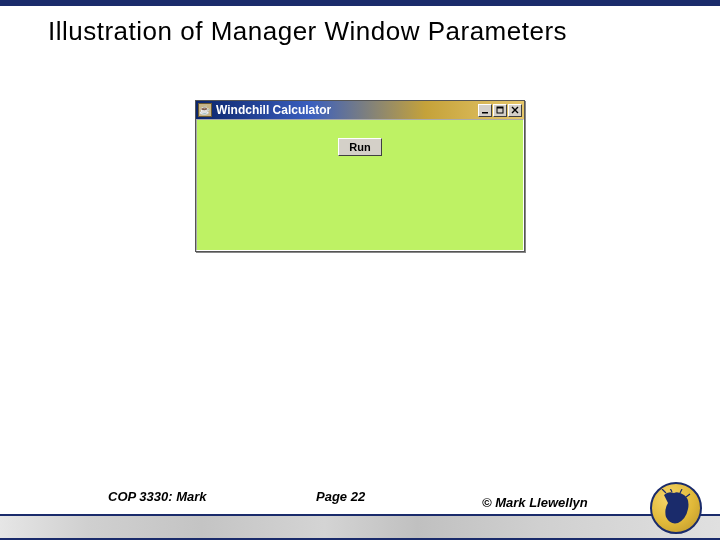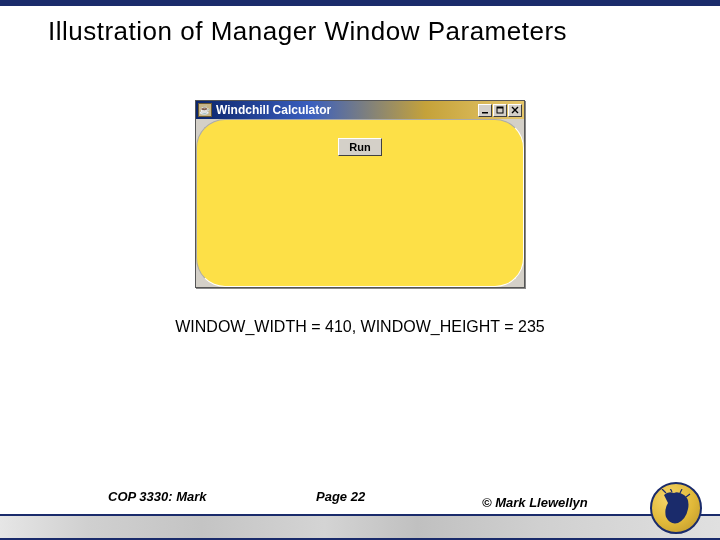--- a/index.html
+++ b/index.html
@@ -75,32 +75,31 @@
     background: #d4d0c8;
     border: 1px solid #404040;
     border-top-color: #fff;
     border-left-color: #fff;
     display: flex;
     align-items: center;
     justify-content: center;
   }
   .win-btn svg { display: block; }
   .client-area {
-    height: 168px;
-    background: #fde047;
+    height: 132px;
+    background: #bef264;
     border-top: 1px solid #aaa;
     border-left: 1px solid #aaa;
     border-right: 1px solid #fff;
     border-bottom: 1px solid #fff;
     position: relative;
     display: flex;
     align-items: flex-start;
     justify-content: center;
     padding-top: 18px;
-    border-radius: 29px;
   }
   .run-btn {
     padding: 2px 10px;
     background: #d4d0c8;
     border: 1px solid #404040;
     border-top-color: #fff;
     border-left-color: #fff;
     font-size: 11px;
     font-weight: bold;
     font-family: Arial, sans-serif;
@@ -199,21 +198,20 @@
             </svg>
         </div>
       </div>
     </div>
     <div class="client-area">
       <button class="run-btn">Run</button>
     </div>
   </div>
 
   <div class="caption-block">
-    <div>WINDOW_WIDTH = 410, WINDOW_HEIGHT = 235</div>
   </div>
 
 </div>
 
 <div class="footer">
   <div class="footer-text">
     <span class="ft-course">COP 3330:  Mark</span>
     <span class="ft-page">Page 22</span>
     <span class="ft-author">© Mark Llewellyn</span>
   </div>

